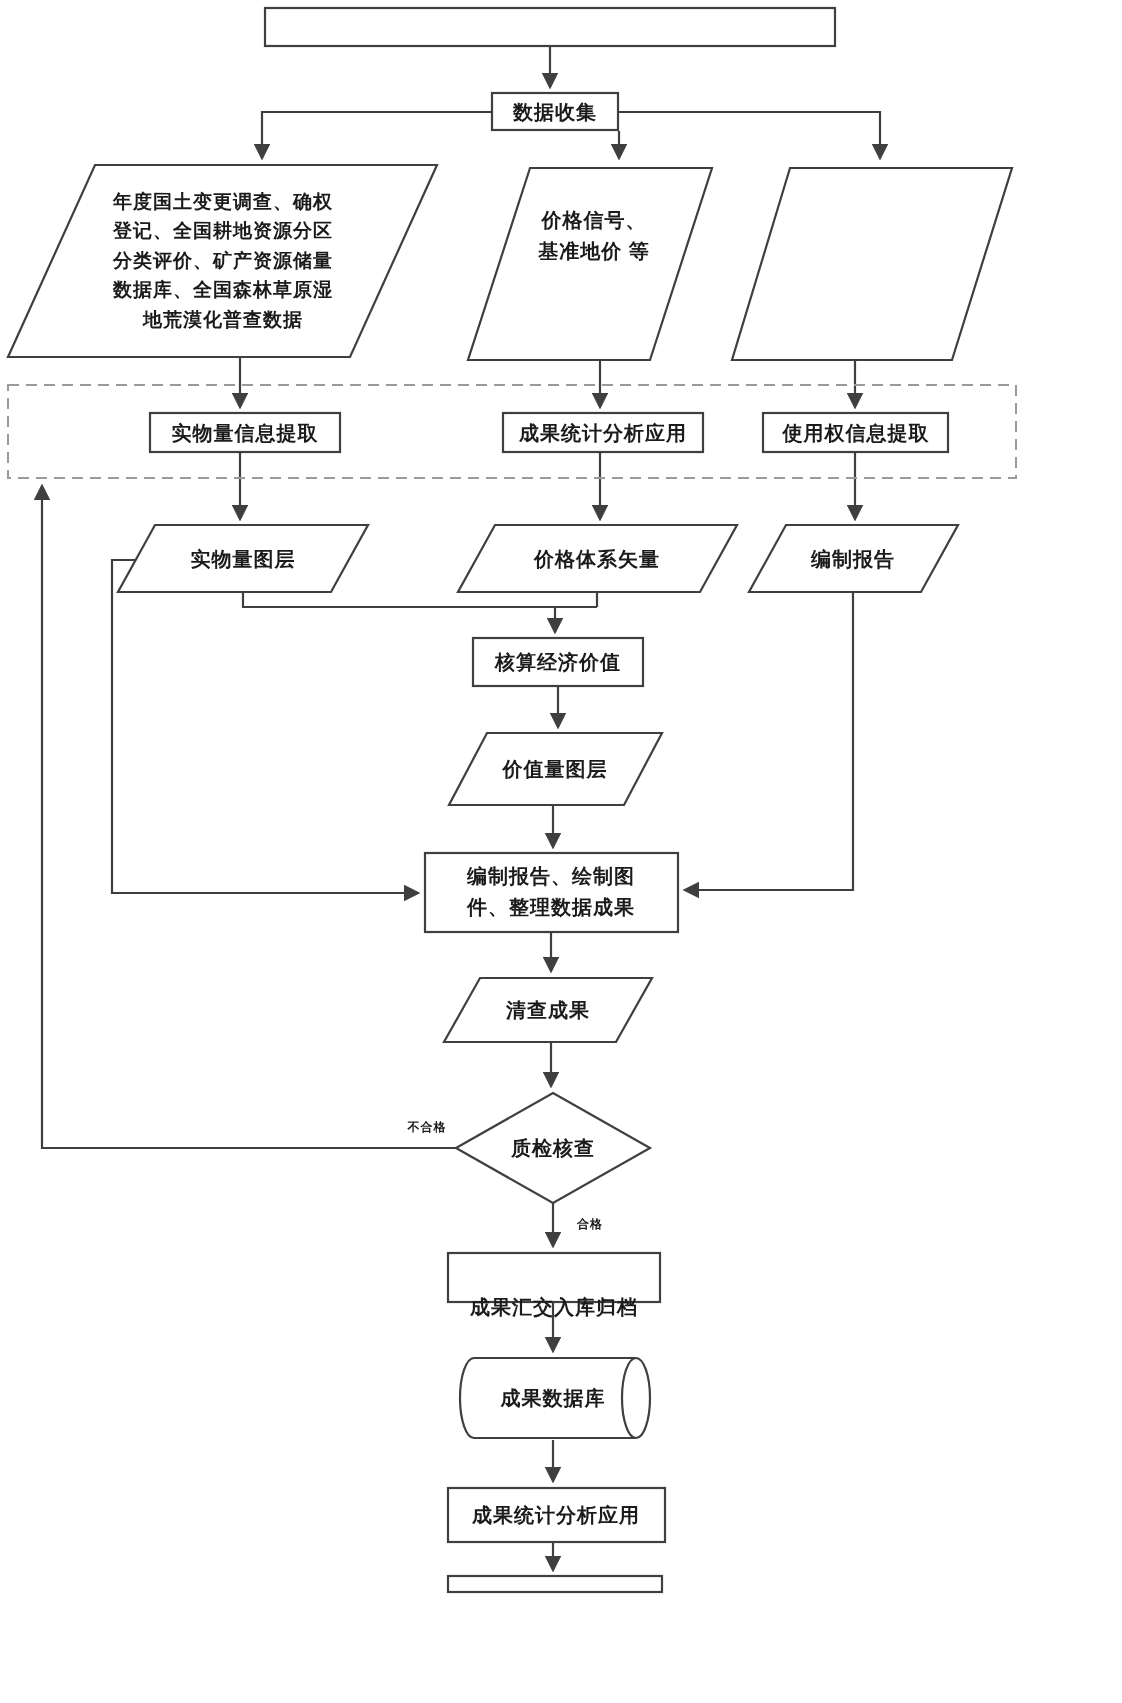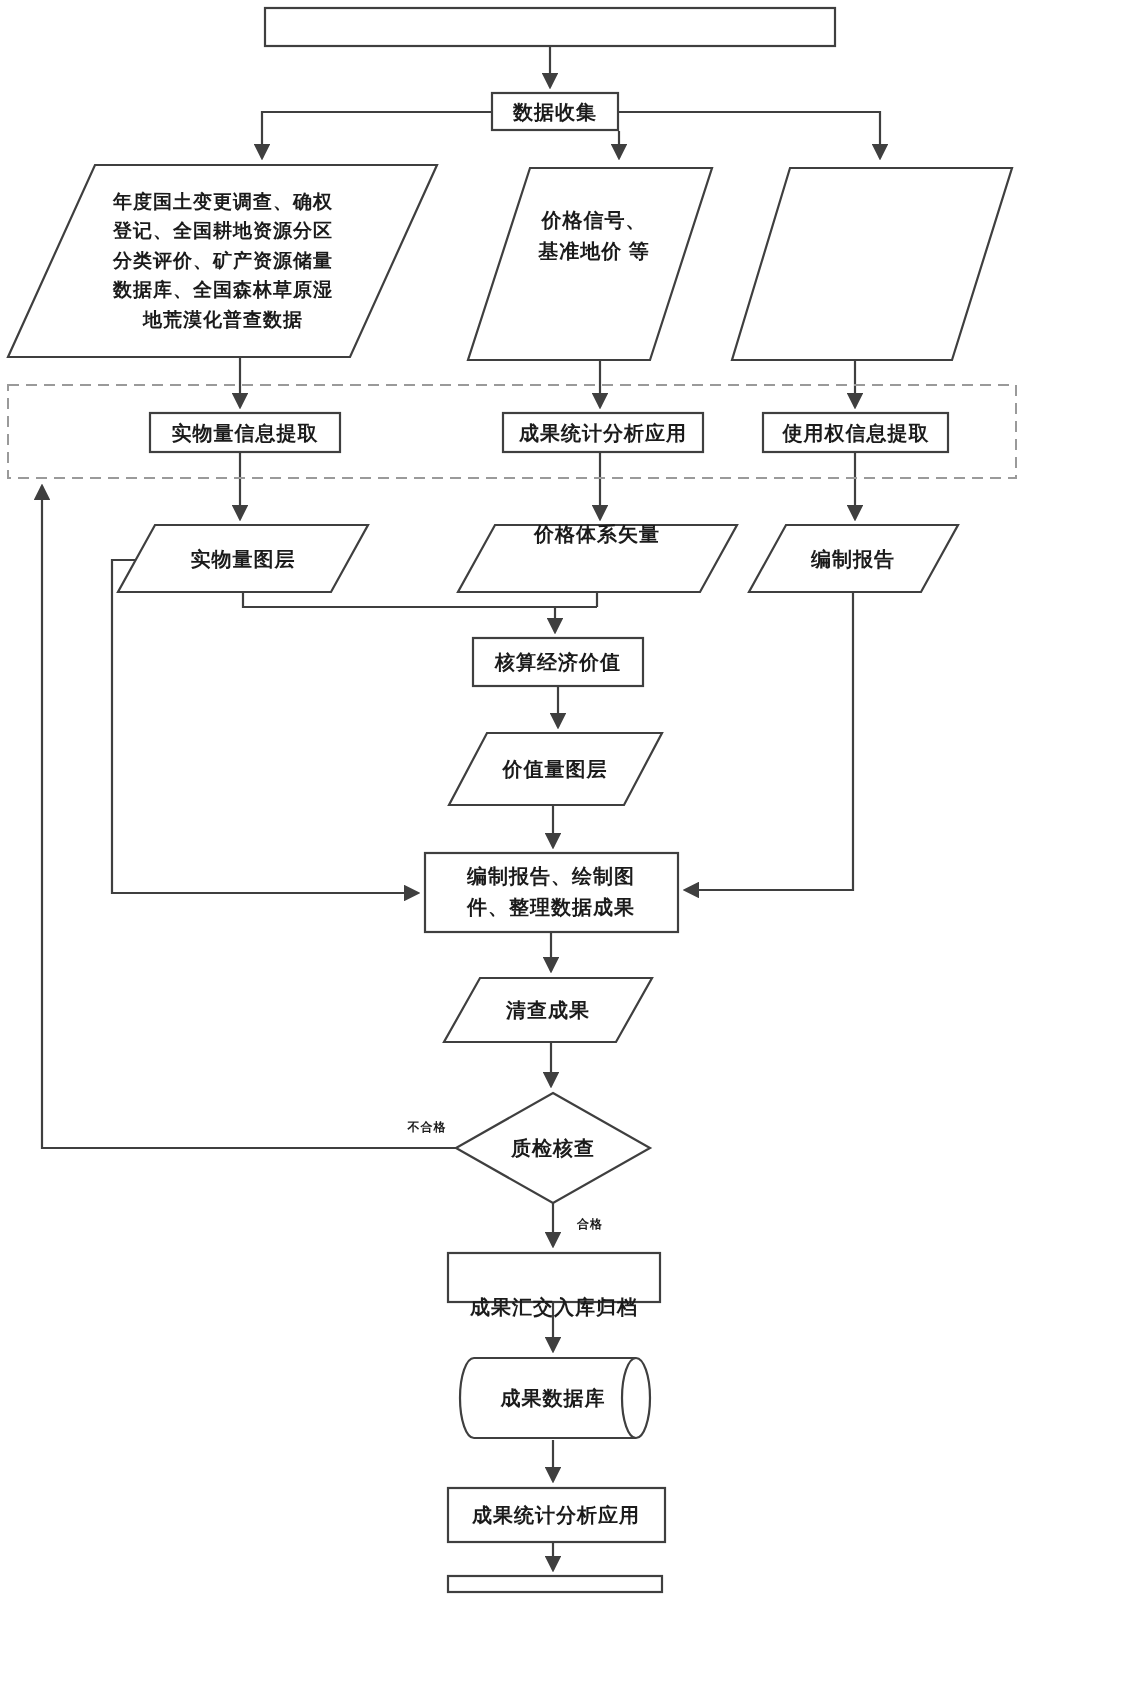--- a/index.html
+++ b/index.html
@@ -116,21 +116,21 @@
 数据库、全国森林草原湿
 地荒漠化普查数据</div>
   <div class="lbl" style="left:594px;top:236px;">价格信号、
 基准地价 等</div>
 
   <div class="lbl" style="left:245px;top:433px;">实物量信息提取</div>
   <div class="lbl" style="left:603px;top:433px;">成果统计分析应用</div>
   <div class="lbl" style="left:856px;top:433px;">使用权信息提取</div>
 
   <div class="lbl" style="left:243px;top:559px;">实物量图层</div>
-  <div class="lbl" style="left:597px;top:534px;">价格体系矢量</div>
+  <div class="lbl" style="left:597px;top:559px;">价格体系矢量</div>
   <div class="lbl" style="left:853px;top:559px;">编制报告</div>
 
   <div class="lbl" style="left:558px;top:662px;">核算经济价值</div>
   <div class="lbl" style="left:555px;top:769px;">价值量图层</div>
   <div class="lbl" style="left:551px;top:892px;">编制报告、绘制图
 件、整理数据成果</div>
   <div class="lbl" style="left:548px;top:1010px;">清查成果</div>
 
   <div class="lbl" style="left:553px;top:1148px;">质检核查</div>
   <div class="lbl edge" style="left:427px;top:1127px;">不合格</div>

